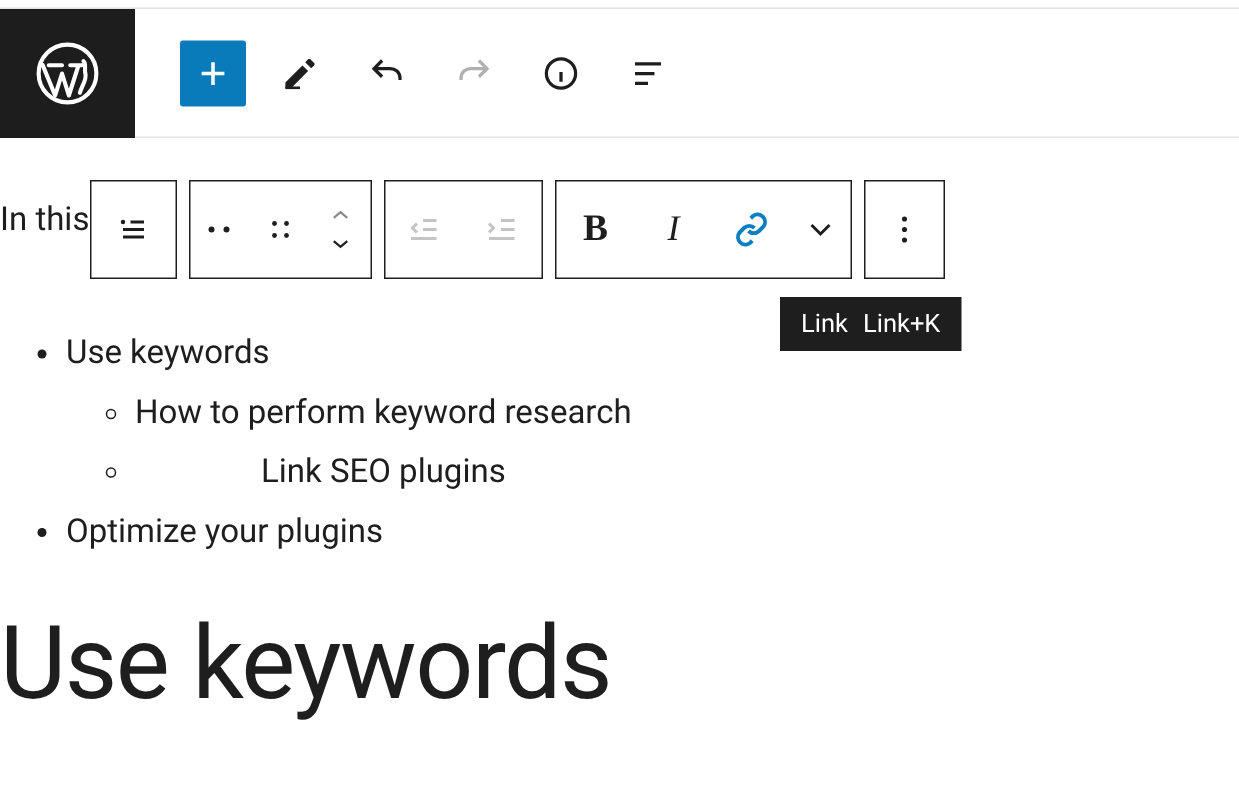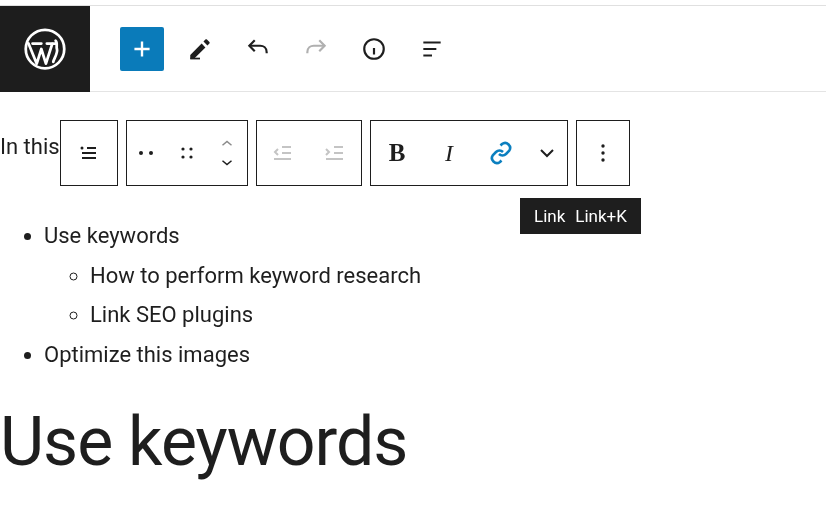--- a/index.html
+++ b/index.html
@@ -134,20 +134,21 @@
     line-height: 1.8;
     color: #1e1e1e;
   }
   .bullet-list ul {
     list-style: disc;
     padding-left: 22px;
   }
   .bullet-list ul ul {
     list-style: circle;
     padding-left: 46px;
+    text-align: center;
   }
 
   .heading {
     position: absolute;
     left: 0;
     top: 310px;
     font-size: 68px;
     font-weight: 400;
     color: #1e1e1e;
     letter-spacing: -1px;
@@ -299,19 +300,19 @@
   </div>
 
   <div class="bullet-list">
     <ul>
       <li><span>Use keywords</span>
         <ul>
           <li><span>How to perform keyword research</span></li>
           <li><span>Link SEO plugins</span></li>
         </ul>
       </li>
-      <li><span>Optimize this images</span></li>
+      <li><span>Optimize your plugins</span></li>
     </ul>
   </div>
 
   <h1 class="heading">Use keywords</h1>
 
 </div>
 
 </body></html>

